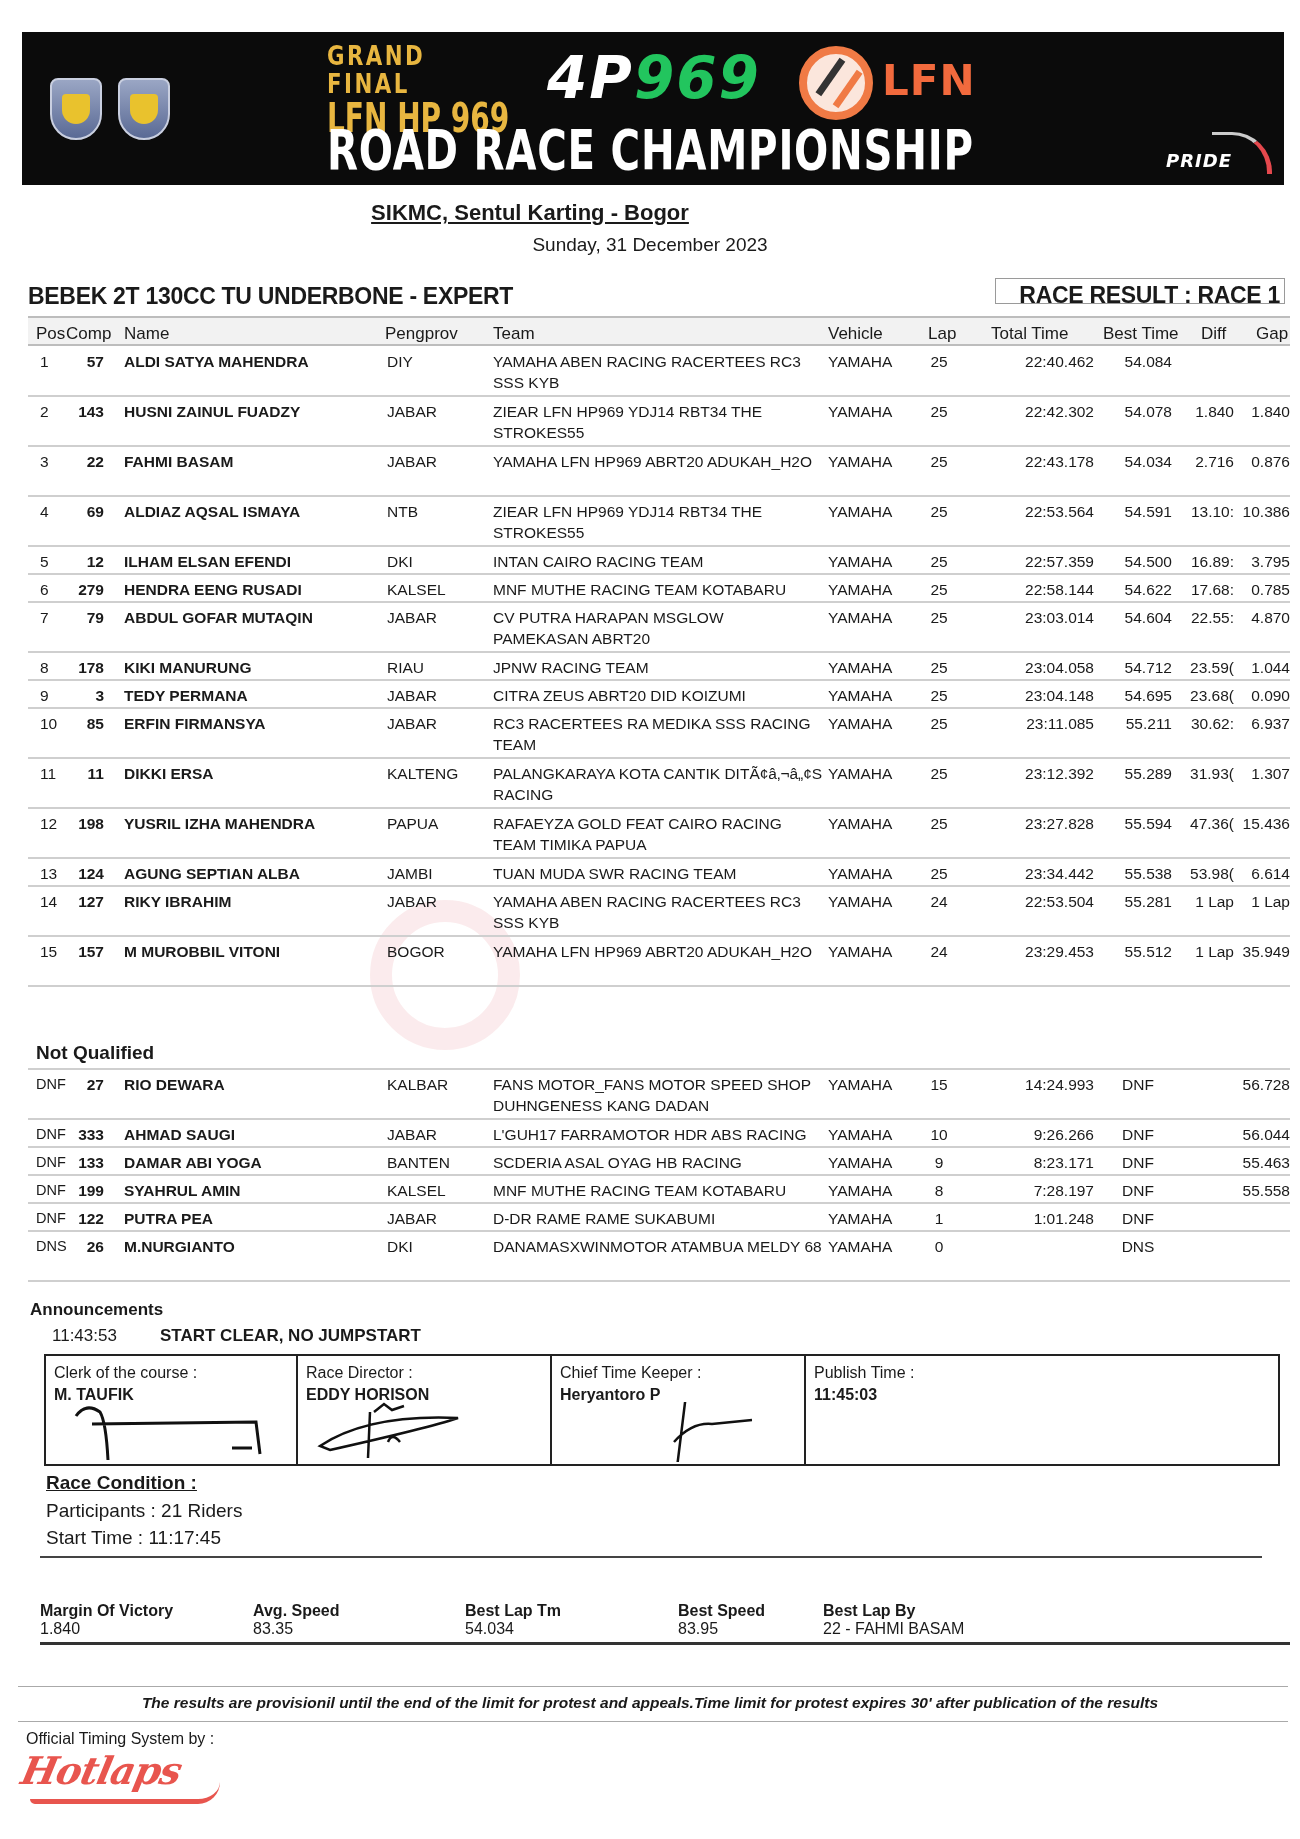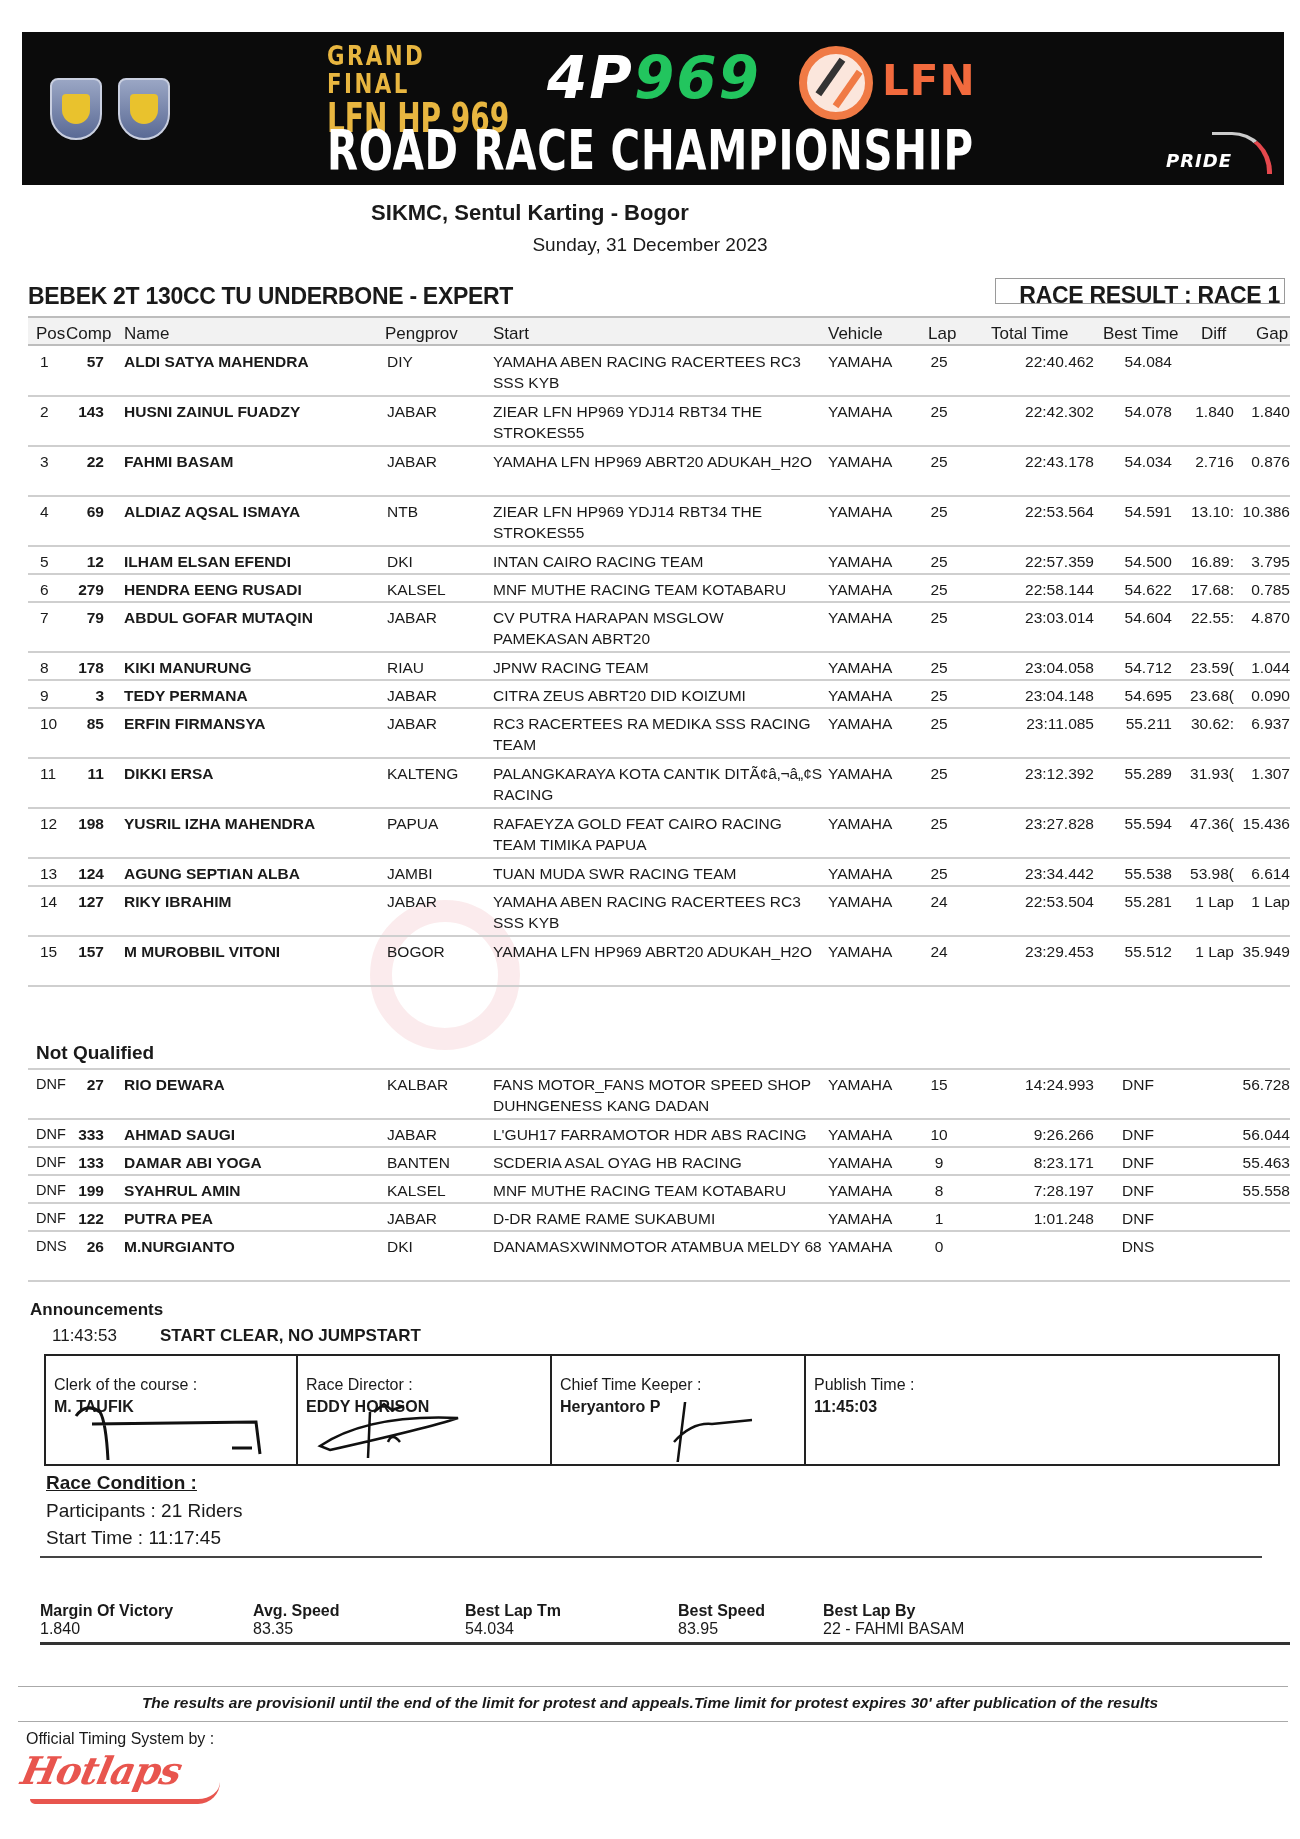--- a/index.html
+++ b/index.html
@@ -31,21 +31,21 @@
               font-size: 42px; color: #f26a3d; letter-spacing: 1px; }
   .rrc { position: absolute; left: 305px; top: 88px; font-family: "DejaVu Sans", sans-serif; font-weight: bold;
          font-size: 56px; color: #ffffff; letter-spacing: 1px; transform: scaleX(0.72); transform-origin: left; white-space: nowrap; line-height: 60px; }
   .pride { position: absolute; left: 1130px; top: 100px; width: 130px; height: 42px; }
   .pride-arc { position: absolute; right: 10px; top: 0; width: 60px; height: 42px; border-top: 3px solid #ccc;
                border-right: 5px solid #e5484d; border-radius: 0 40px 0 0; }
   .pride-text { position: absolute; left: 14px; top: 18px; font-family: "DejaVu Sans", sans-serif; font-weight: bold;
                 font-style: italic; color: #ffffff; font-size: 18px; letter-spacing: 1px; }
 
   
-  .venue { position: absolute; left: 0; width: 1060px; top: 200px; text-align: center; font-weight: bold; font-size: 22px; }
+  .venue { position: absolute; left: 0; width: 1060px; top: 200px; text-align: center; font-weight: bold; font-size: 22px; text-decoration: underline; }
   .date { position: absolute; left: 0; width: 1300px; top: 234px; text-align: center; font-size: 19px; }
 
   .class-title { position: absolute; left: 28px; top: 283px; font-size: 23px; font-weight: bold; letter-spacing: -0.3px; }
   .race-box { position: absolute; left: 995px; top: 278px; width: 290px; height: 26px; border: 1px solid #9a9a9a; }
   .race-box span { position: absolute; right: 4px; top: 3px; font-size: 23px; font-weight: bold; letter-spacing: -0.3px; }
 
   
   .thead { position: absolute; left: 28px; top: 316px; width: 1262px; height: 30px; background: #f2f2f2;
            border-top: 2px solid #bdbdbd; border-bottom: 2px solid #bdbdbd; font-size: 17px; }
   .th { position: absolute; top: 6px; white-space: nowrap; }
@@ -80,21 +80,21 @@
   .watermark .circle { position: absolute; left: 0; top: 0; width: 150px; height: 150px; border-radius: 50%; border: 22px solid #d0021b; }
   .watermark .wm-text { position: absolute; left: 120px; top: 20px; font-size: 64px; font-weight: bold; font-style: italic; color: #d0021b; white-space: nowrap; }
 
   
   .ann-title { position: absolute; left: 30px; top: 1300px; font-size: 17px; font-weight: bold; }
   .ann-line { position: absolute; left: 52px; top: 1326px; font-size: 17px; }
   .ann-line .t { display: inline-block; width: 108px; }
   .ann-line .m { font-weight: bold; }
 
   .sig-table { position: absolute; left: 44px; top: 1354px; width: 1236px; height: 112px; border: 2px solid #222; display: flex; }
-  .sig-cell { position: relative; border-right: 2px solid #222; padding: 20px 8px; font-size: 16px; }
+  .sig-cell { position: relative; border-right: 2px solid #222; padding: 8px 8px; font-size: 16px; }
   .sig-cell:last-child { border-right: none; }
   .sig-cell .lbl { display: block; margin-bottom: 4px; }
   .sig-cell .val { display: block; font-weight: bold; }
   .sig-cell svg { position: absolute; left: 10px; top: 46px; }
 
   .cond-title { position: absolute; left: 46px; top: 1472px; font-size: 19px; font-weight: bold; text-decoration: underline; }
   .cond1 { position: absolute; left: 46px; top: 1500px; font-size: 19px; }
   .cond2 { position: absolute; left: 46px; top: 1527px; font-size: 19px; }
   .hr1 { position: absolute; left: 40px; top: 1556px; width: 1222px; border-top: 2px solid #444; }
 
@@ -140,21 +140,21 @@
 <div class="class-title">BEBEK 2T 130CC TU UNDERBONE - EXPERT</div>
 <div class="race-box">
   <span>RACE RESULT : RACE 1</span>
 </div>
 
 <div class="thead">
   <span class="th c-pos">Pos</span>
   <span class="th c-comp">Comp</span>
   <span class="th c-name">Name</span>
   <span class="th c-prov">Pengprov</span>
-  <span class="th c-team">Start</span>
+  <span class="th c-team">Team</span>
   <span class="th c-veh">Vehicle</span>
   <span class="th c-lap">Lap</span>
   <span class="th c-tot">Total Time</span>
   <span class="th c-best">Best Time</span>
   <span class="th c-diff">Diff</span>
   <span class="th c-gap">Gap</span>
 </div>
 
 <div class="watermark">
   <div class="circle"></div>

